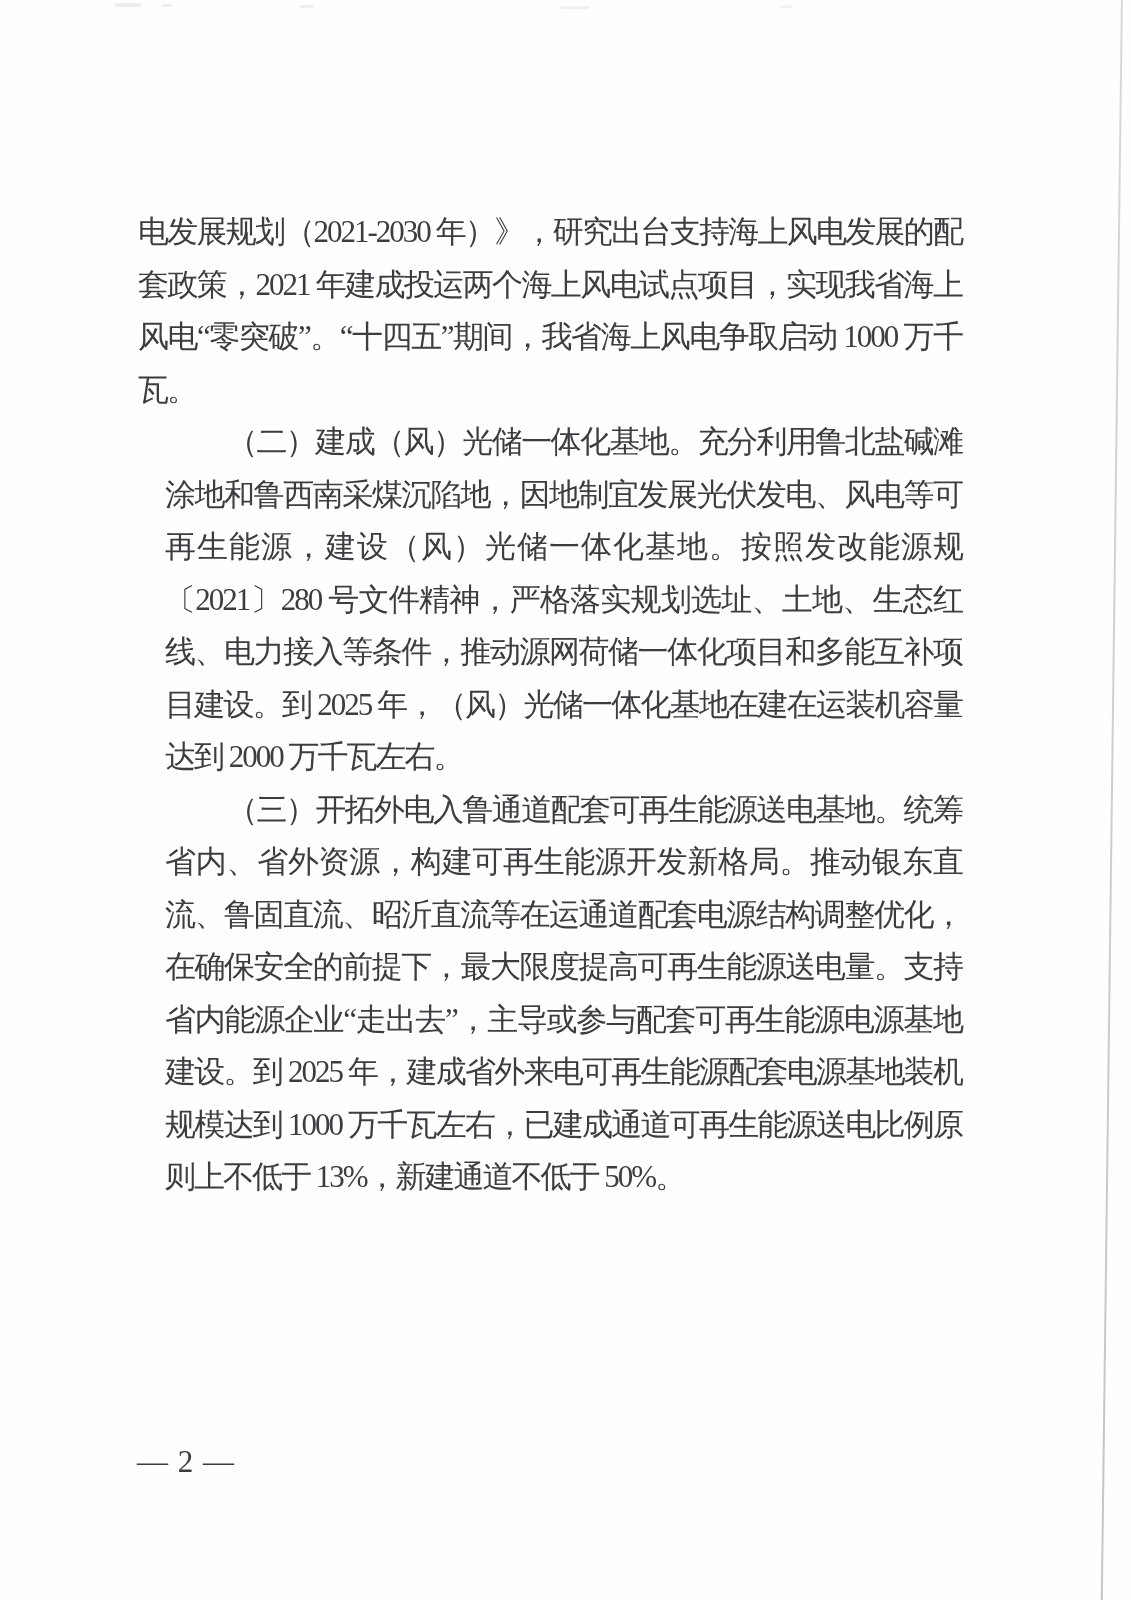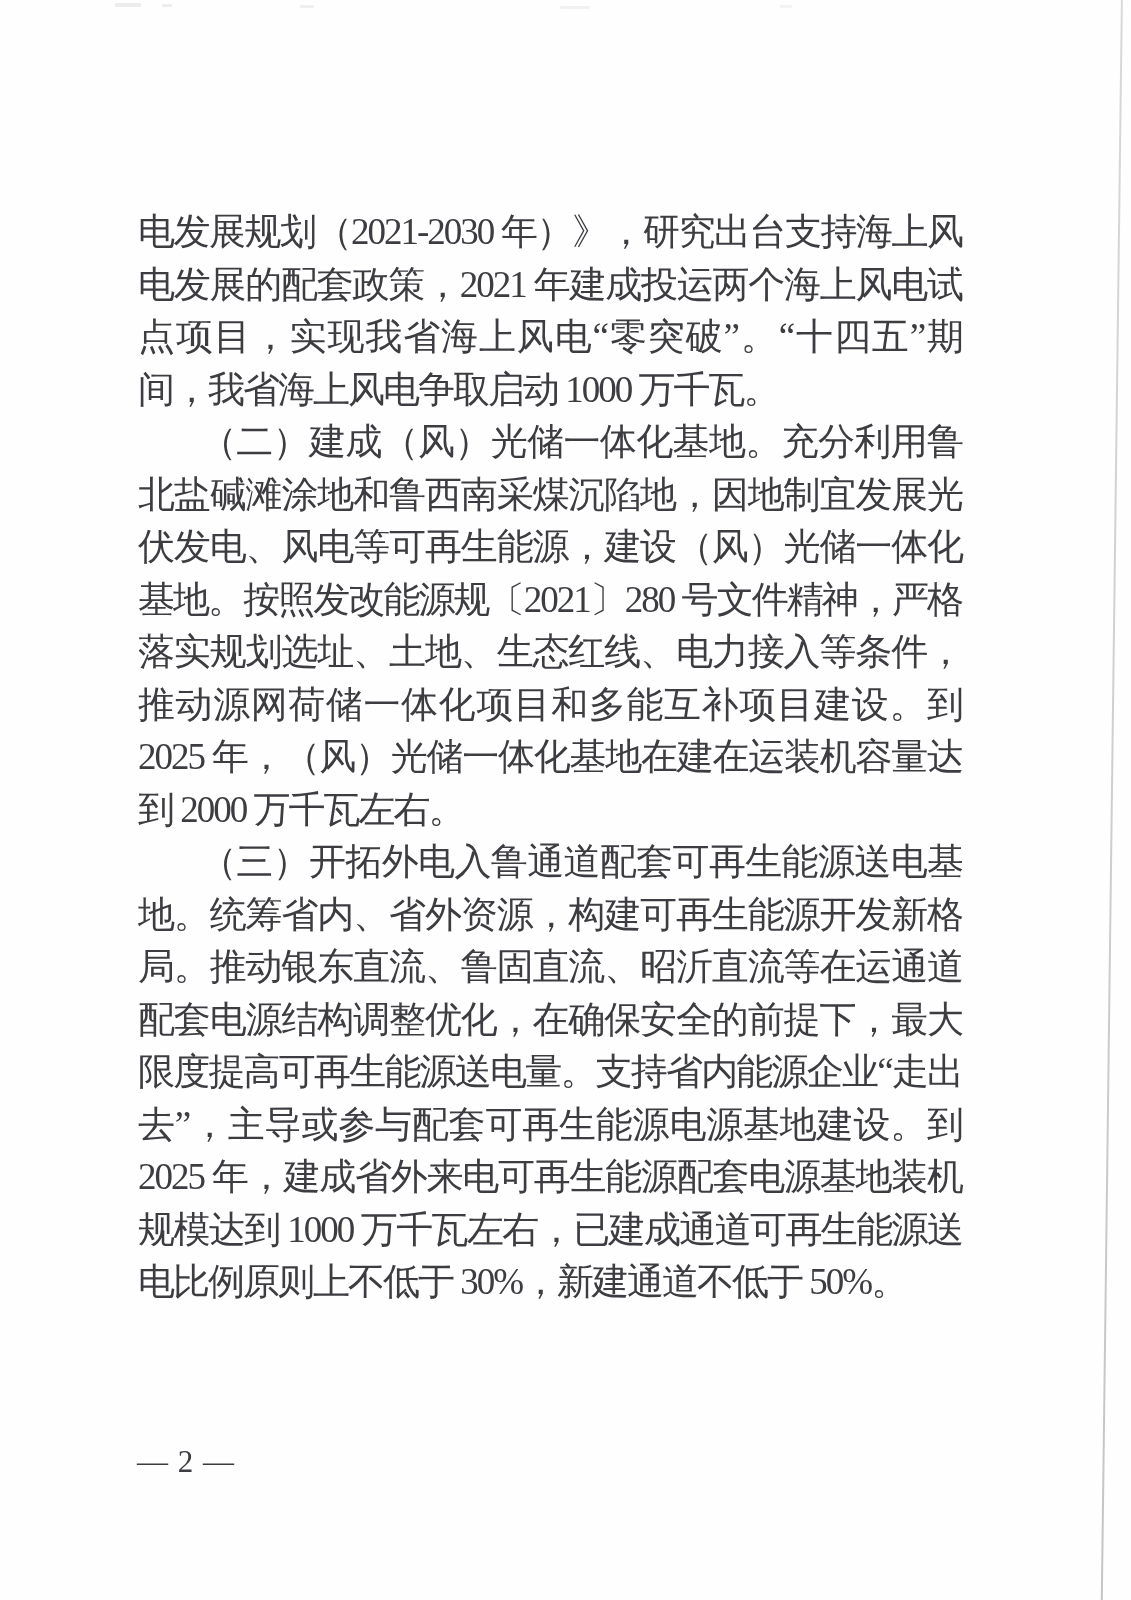--- a/index.html
+++ b/index.html
@@ -14,29 +14,29 @@
   .page {
     position: absolute;
     inset: 0;
     background: #fefefe;
   }
   .text-block {
     position: absolute;
     left: 138px;
     top: 206px;
     width: 824px;
-    font-size: 37px;
+    font-size: 31px;
     line-height: 52.5px;
     letter-spacing: -2px;
     color: #3c3c41;
     text-align: justify;
     text-justify: inter-ideograph;
   }
   .para { margin: 0; }
-  .para.indent { text-indent: 62px; }
+  .para.indent { text-indent: 62px; margin-left: 27px; }
   .footer {
     position: absolute;
     left: 137px;
     top: 1444px;
     font-size: 31px;
     letter-spacing: 1px;
     color: #3c3c41;
   }
   
   .edge-line {
@@ -62,21 +62,21 @@
   .s5 { left: 780px; top: 5px;  width: 12px; height: 3px; opacity: .3;  }
 </style>
 </head>
 <body>
 
 <div class="page">
 
   <div class="text-block">
     <p class="para">电发展规划（2021-2030 年）》，研究出台支持海上风电发展的配套政策，2021 年建成投运两个海上风电试点项目，实现我省海上风电“零突破”。“十四五”期间，我省海上风电争取启动 1000 万千瓦。</p>
     <p class="para indent">（二）建成（风）光储一体化基地。充分利用鲁北盐碱滩涂地和鲁西南采煤沉陷地，因地制宜发展光伏发电、风电等可再生能源，建设（风）光储一体化基地。按照发改能源规〔2021〕280 号文件精神，严格落实规划选址、土地、生态红线、电力接入等条件，推动源网荷储一体化项目和多能互补项目建设。到 2025 年，（风）光储一体化基地在建在运装机容量达到 2000 万千瓦左右。</p>
-    <p class="para indent">（三）开拓外电入鲁通道配套可再生能源送电基地。统筹省内、省外资源，构建可再生能源开发新格局。推动银东直流、鲁固直流、昭沂直流等在运通道配套电源结构调整优化，在确保安全的前提下，最大限度提高可再生能源送电量。支持省内能源企业“走出去”，主导或参与配套可再生能源电源基地建设。到 2025 年，建成省外来电可再生能源配套电源基地装机规模达到 1000 万千瓦左右，已建成通道可再生能源送电比例原则上不低于 30%，新建通道不低于 50%。</p>
+    <p class="para indent">（三）开拓外电入鲁通道配套可再生能源送电基地。统筹省内、省外资源，构建可再生能源开发新格局。推动银东直流、鲁固直流、昭沂直流等在运通道配套电源结构调整优化，在确保安全的前提下，最大限度提高可再生能源送电量。支持省内能源企业“走出去”，主导或参与配套可再生能源电源基地建设。到 2025 年，建成省外来电可再生能源配套电源基地装机规模达到 1000 万千瓦左右，已建成通道可再生能源送电比例原则上不低于 13%，新建通道不低于 50%。</p>
   </div>
 
   <div class="footer">— 2 —</div>
 
   <div class="edge-line"></div>
   <div class="speck s1"></div>
   <div class="speck s2"></div>
   <div class="speck s3"></div>
   <div class="speck s4"></div>
   <div class="speck s5"></div>

